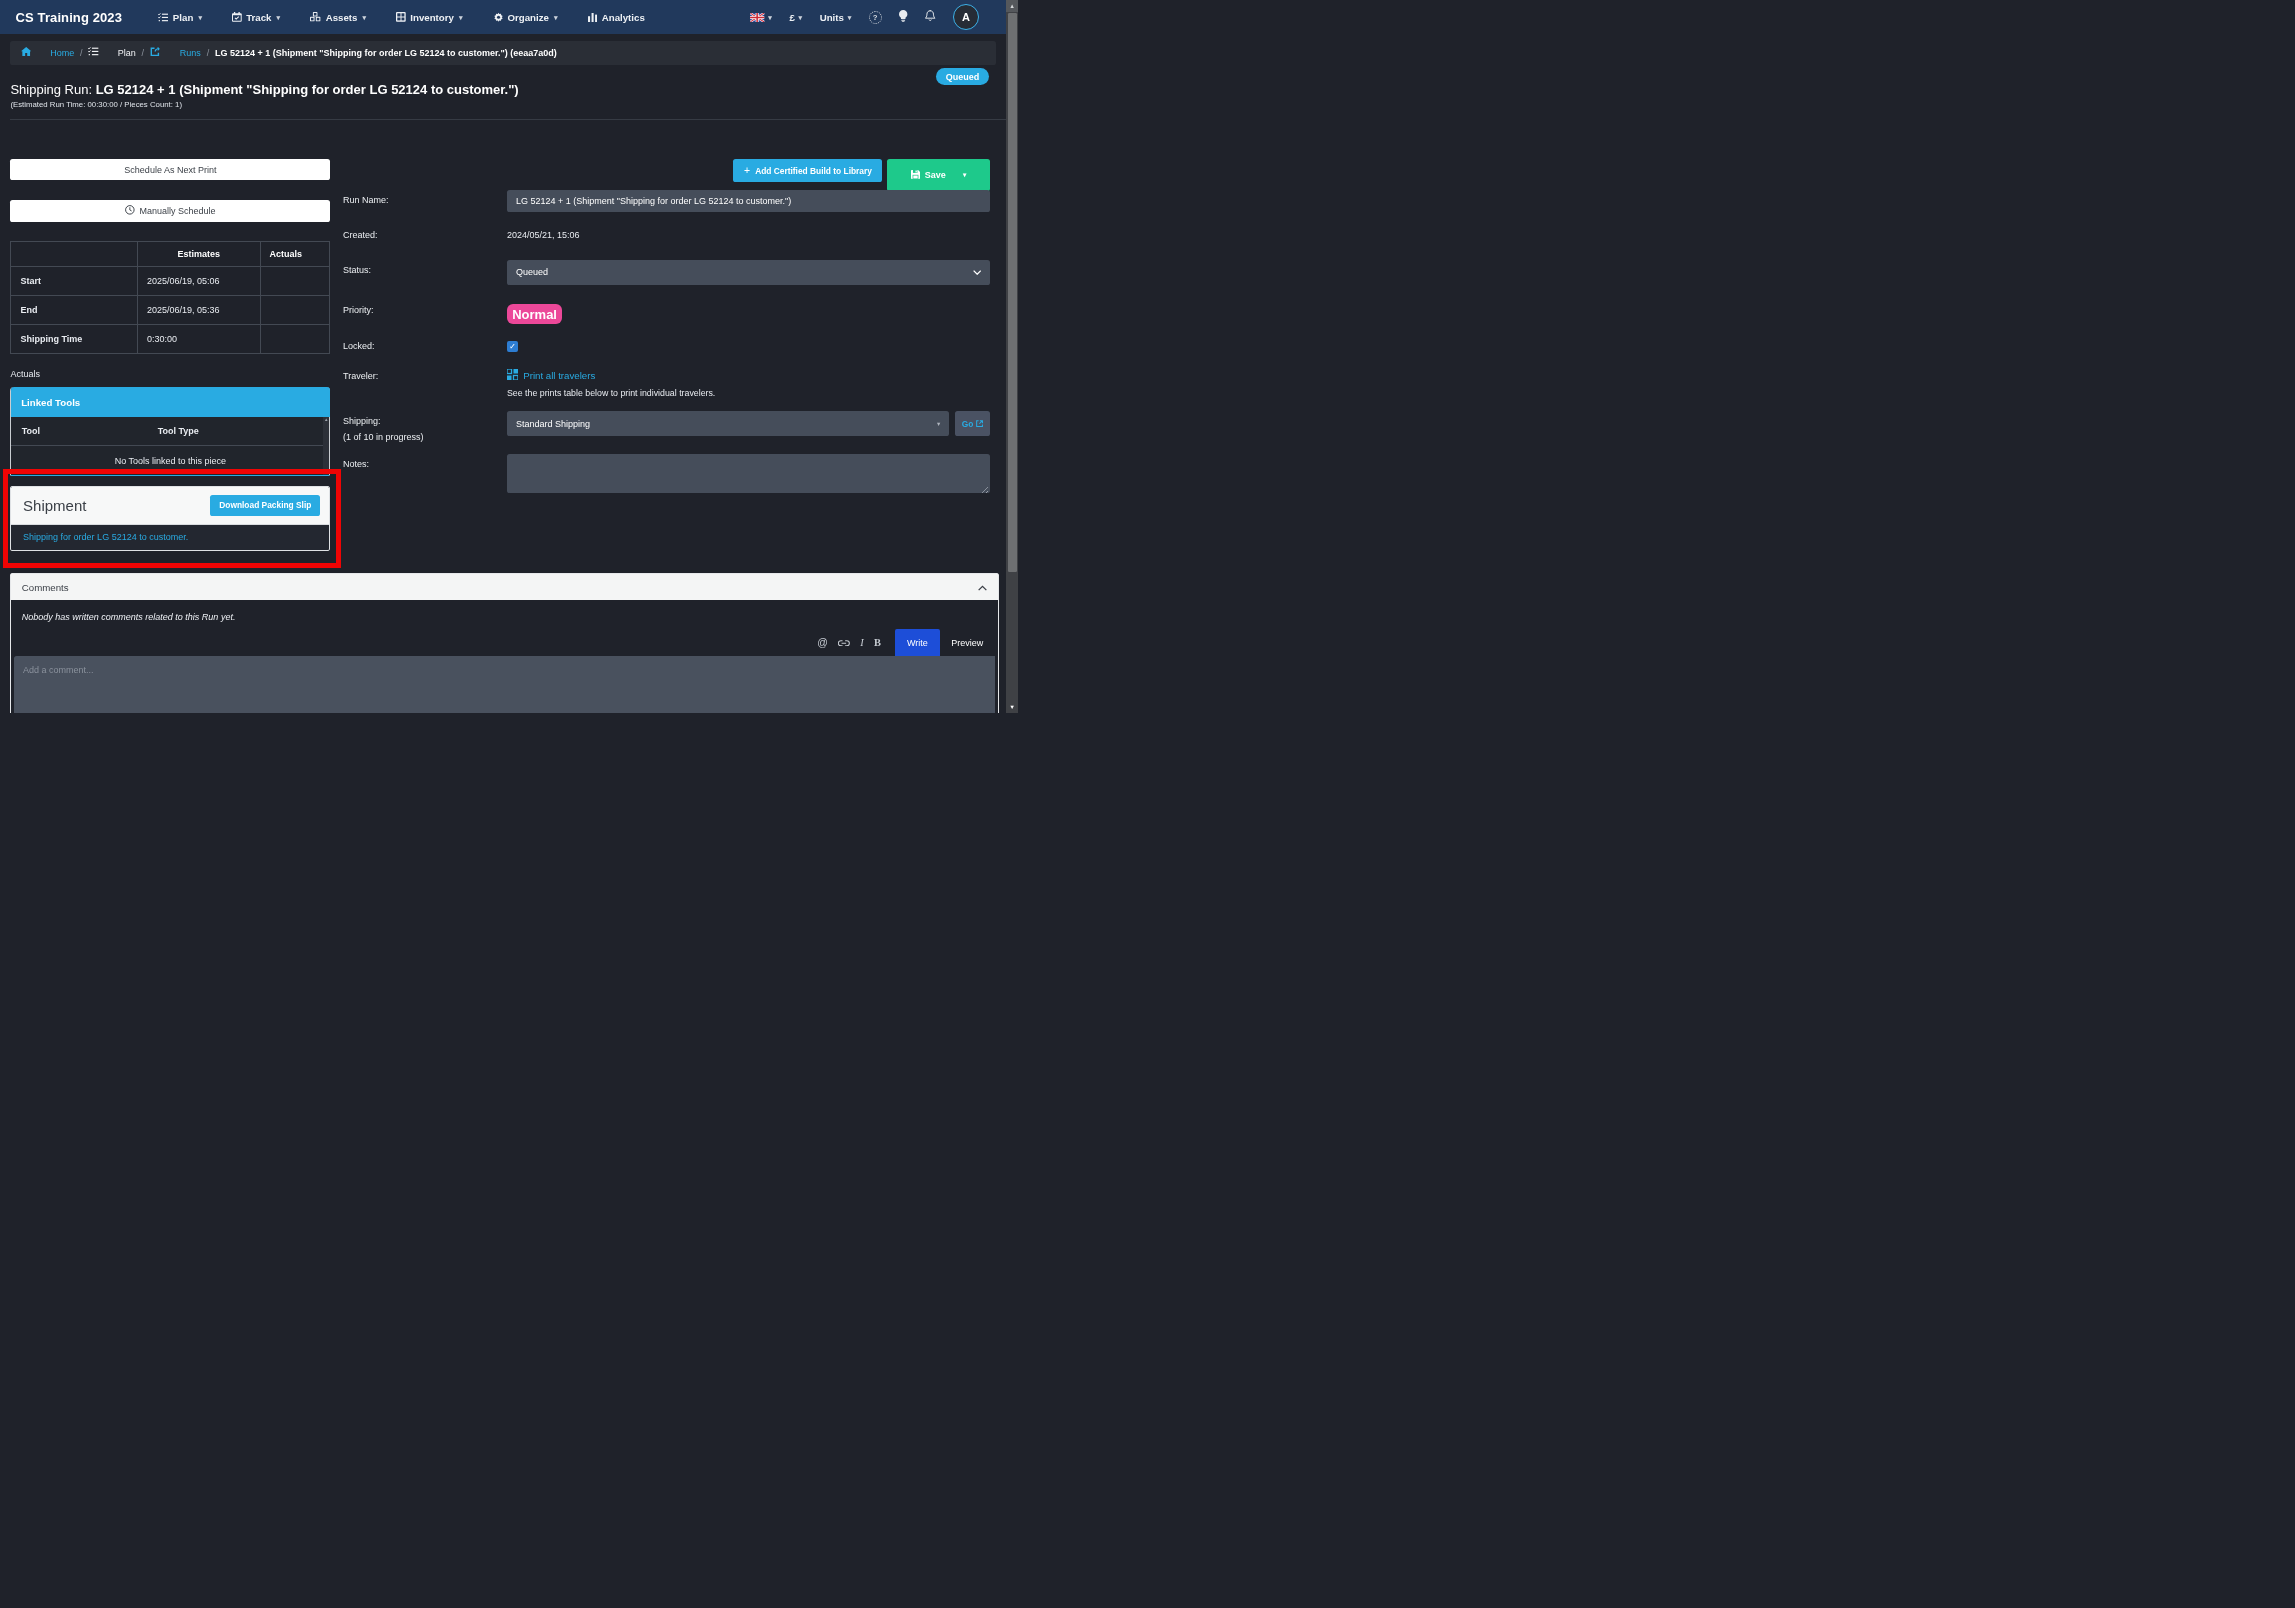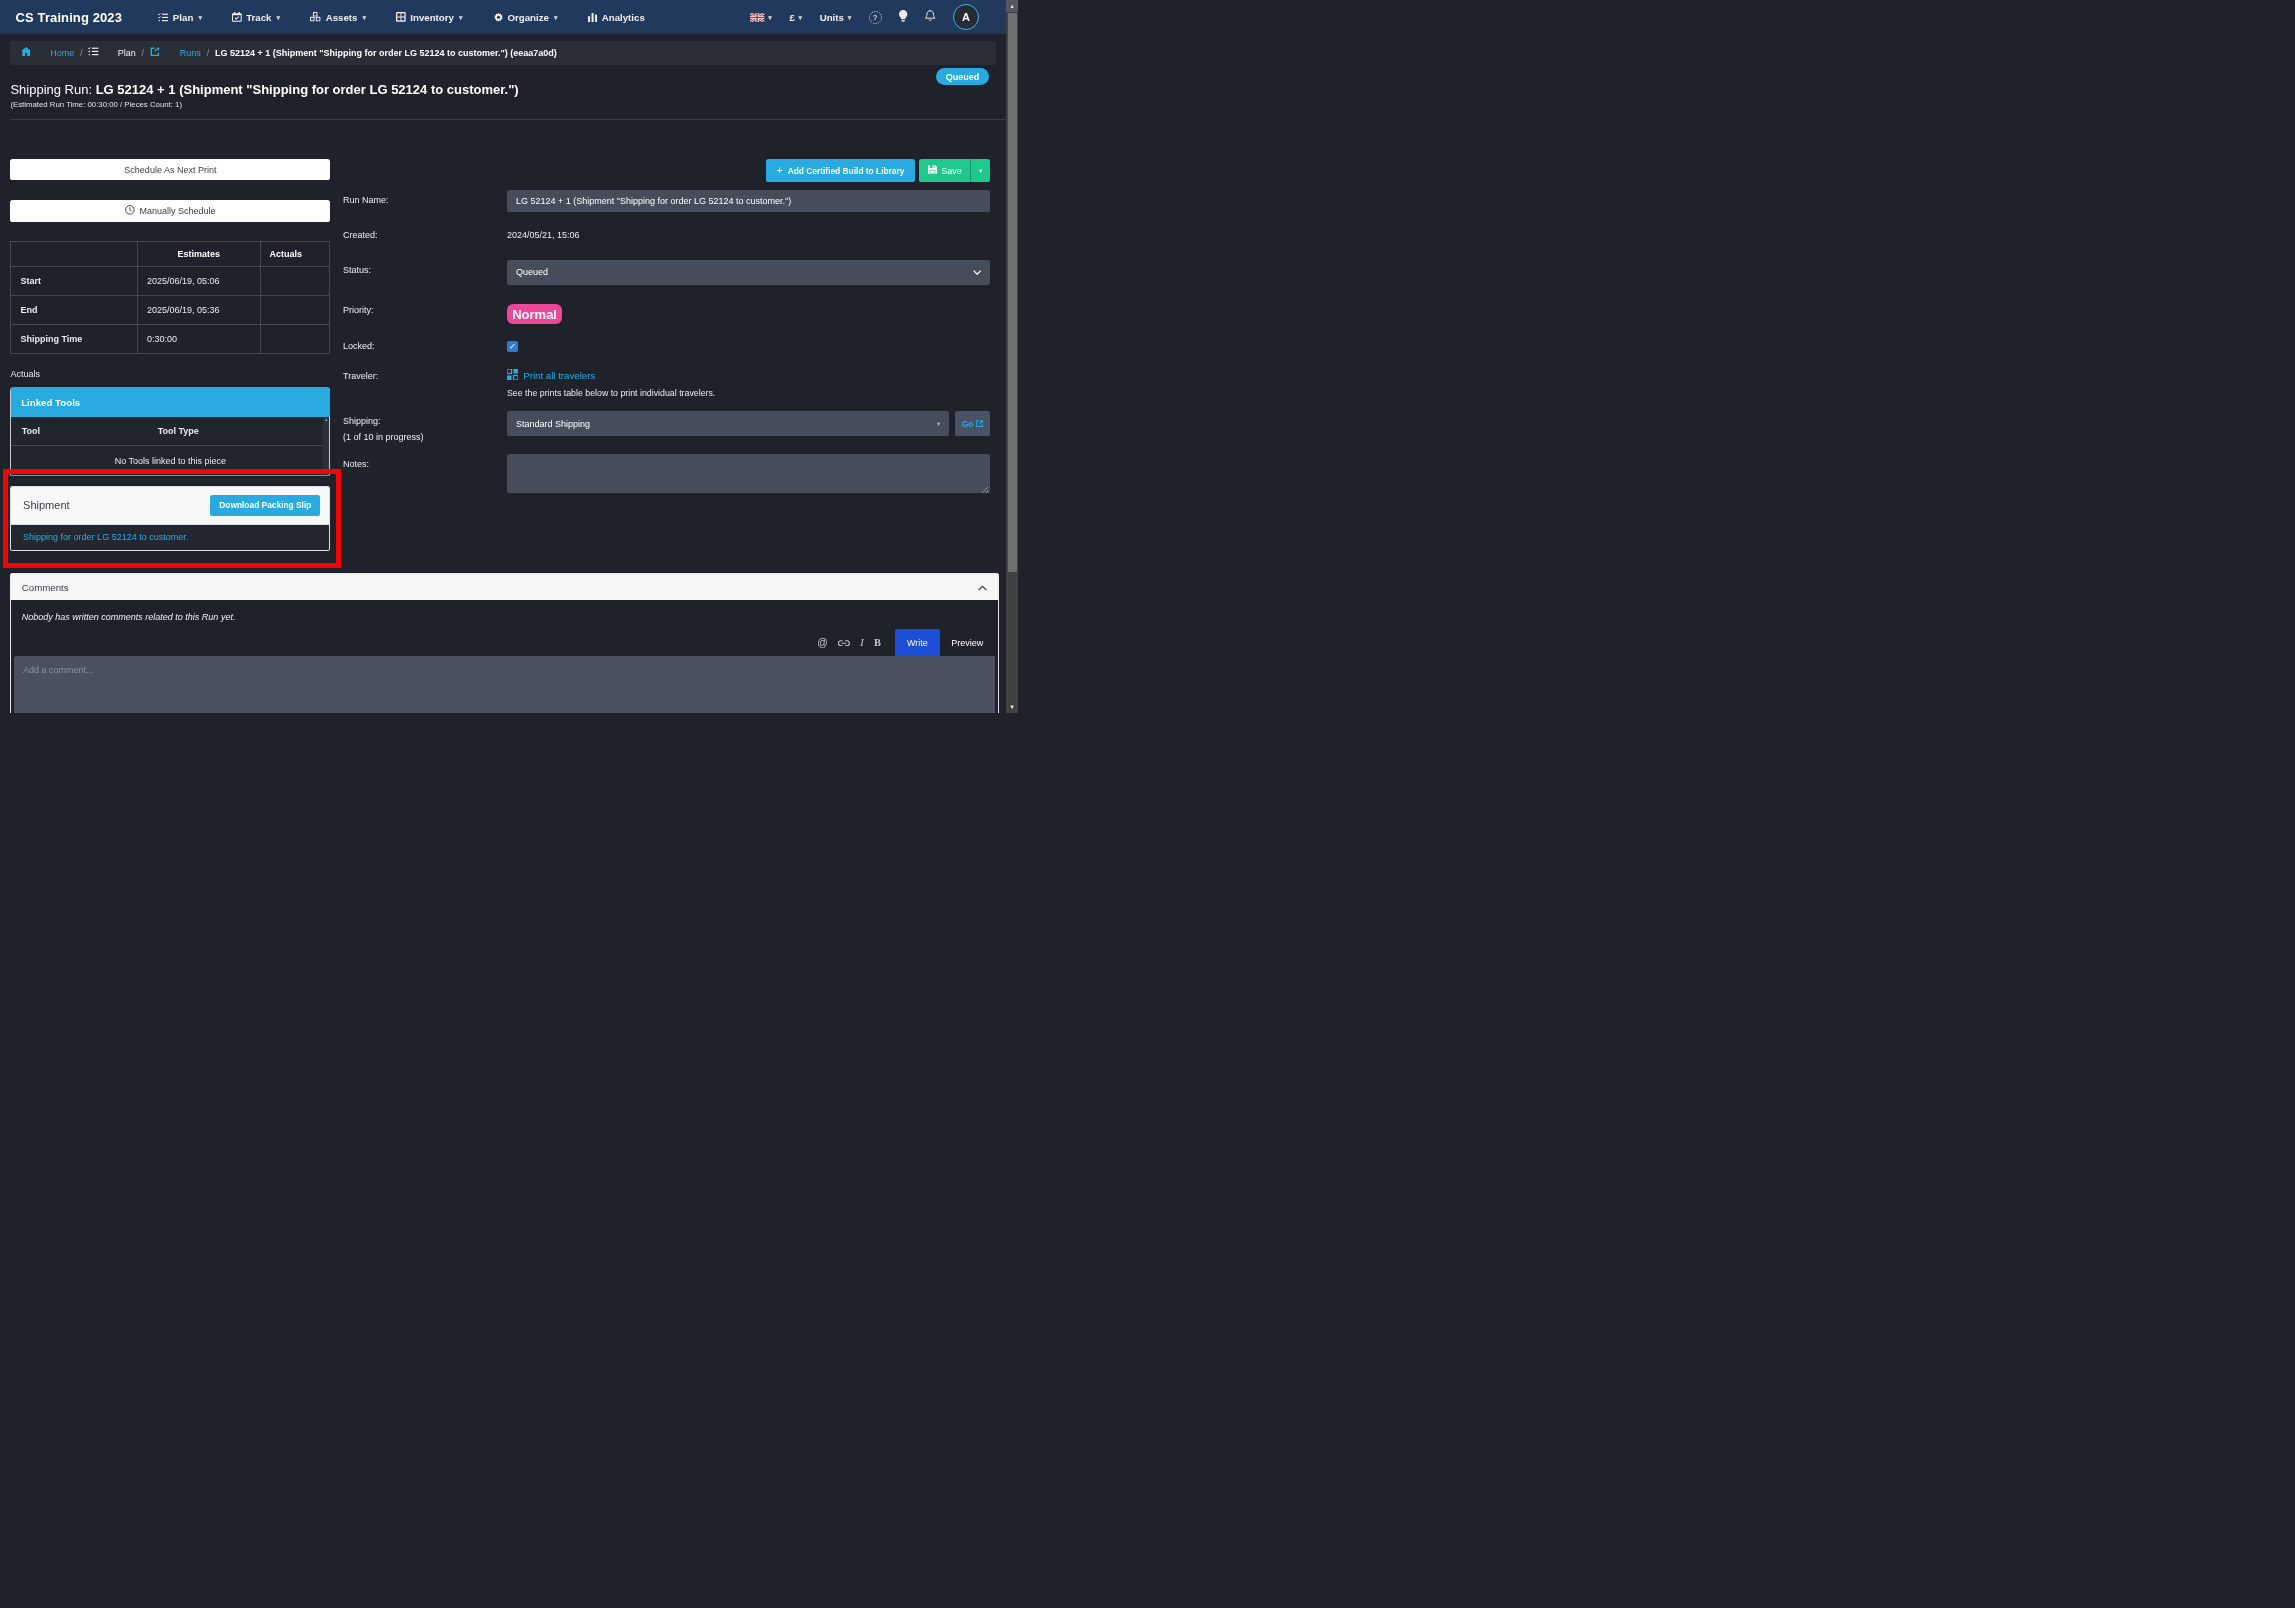--- a/index.html
+++ b/index.html
@@ -79,35 +79,35 @@
   .lt-body { position:relative; background:#21252c; }
   .lt-cols { display:flex; height:29px; align-items:center; border-bottom:0.6px solid #434953; font-size:9px; font-weight:bold; }
   .lt-col-tool { width:46%; padding-left:10.4px; }
   .lt-col-type { width:54%; }
   .lt-empty { height:29px; display:flex; align-items:center; justify-content:center; font-size:9px; color:#e9ecf1; }
   .lt-scroll { position:absolute; top:0; right:0; width:6.5px; height:100%; background:#2c3038; display:flex; flex-direction:column; justify-content:space-between; align-items:center; }
   .lt-scroll span { font-size:4.5px; color:#9aa0a8; line-height:6.5px; }
 
   .shipment-card { margin-top:9.7px; border:0.6px solid #dfe2e5; border-radius:1.9px; background:#232730; }
   .shipment-header { background:#f7f8f8; border-bottom:0.6px solid #d9dcdf; height:38px; display:flex; align-items:center; justify-content:space-between; padding:0 9px 0 11.7px; border-radius:1.3px 1.3px 0 0; }
-  .shipment-title { color:#3a3f46; font-size:11px; }
+  .shipment-title { color:#3a3f46; font-size:15px; }
   .btn-download { background:#29abe2; color:#fff; border:none; border-radius:2.6px; font-family:inherit; font-size:8.4px; font-weight:bold; padding:5.8px 9px; cursor:pointer; }
   .shipment-body { height:25px; display:flex; align-items:center; padding:0 11.7px; }
   .shipment-link { color:#29abe2; font-size:9px; cursor:pointer; }
 
   .red-annotation { position:absolute; left:2.6px; top:469px; width:338px; height:99px; border:5.2px solid #f00404; pointer-events:none; z-index:5; }
 
   
   .right-col { position:absolute; left:343px; top:159px; right:28px; }
   .actions-row { display:flex; justify-content:flex-end; gap:4.5px; height:23.4px; }
   .btn-add { background:#29abe2; color:#fff; border:none; border-radius:2.6px; font-family:inherit; font-size:8.4px; font-weight:bold;
              display:flex; align-items:center; gap:5.2px; padding:0 10.4px; cursor:pointer; }
   .btn-add .plus { font-size:10.4px; font-weight:normal; }
-  .btn-save { background:#1ec98b; color:#fff; border:none; border-radius:2.6px; font-family:inherit; font-size:9px; font-weight:normal;
-              display:flex; align-items:center; padding:0; cursor:pointer; }
+  .btn-save { background:#1ec98b; color:#fff; border:none; border-radius:2.6px; font-family:inherit; font-size:9px; font-weight:bold;
+              display:flex; align-items:center; padding:16px; cursor:pointer; }
   .btn-save .save-main { display:flex; align-items:center; gap:4.5px; padding:0 8.4px; }
   .btn-save .save-caret { border-left:0.6px solid rgba(0,0,0,.25); padding:0 7.8px; font-size:6.5px; align-self:stretch; display:flex; align-items:center; }
 
   .form { margin-top:7.8px; font-size:9px; }
   .frow { display:flex; align-items:flex-start; }
   .frow .flabel { width:164px; padding-top:5.2px; color:#eceff2; flex:none; }
   .frow .fvalue { flex:1; min-width:0; }
   .input-box { height:22px; width:100%; background:#454d5a; border:none; border-radius:2.6px; color:#fff;
                font-family:inherit; font-size:9px; padding:0 9px; }
   .row-created { margin-top:18px; } .row-created .flabel, .row-created .fvalue { padding-top:0; }

